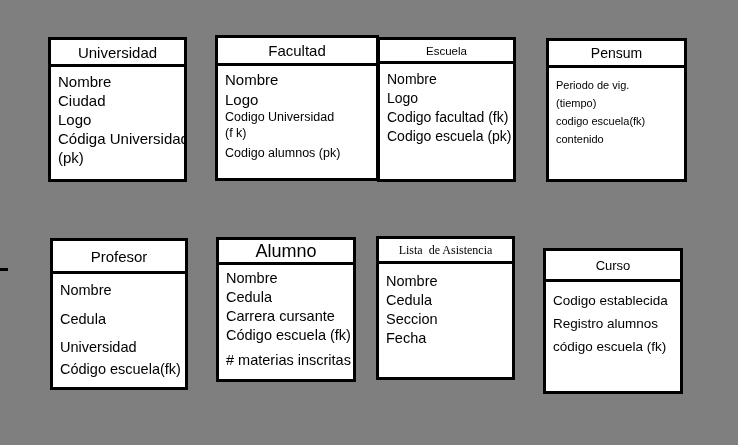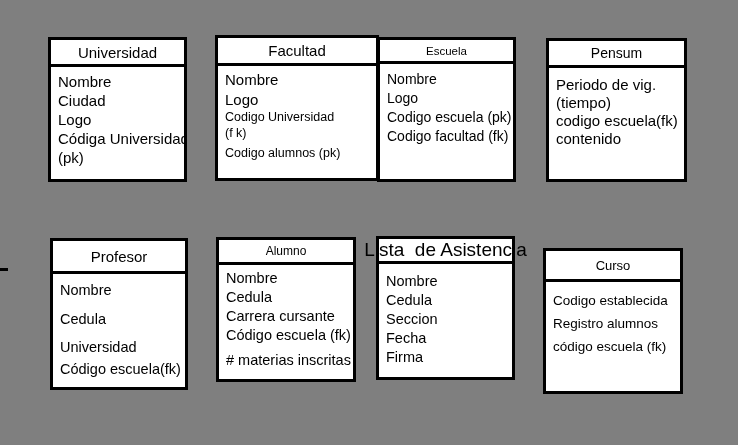--- a/index.html
+++ b/index.html
@@ -40,30 +40,30 @@
   #e4{left:50px;top:238px;width:138px;height:152px;}
   #e5{left:216px;top:237px;width:140px;height:145px;}
   #e6{left:376px;top:236px;width:139px;height:144px;}
   #e7{left:543px;top:248px;width:140px;height:146px;}
 
   #e0 .title{height:24px;}
   #e1 .title{height:25px;}
   #e2 .title{height:21px;font-size:11.5px;}
   #e3 .title{height:24px;font-size:14px;}
   #e4 .title{height:30px;}
-  #e5 .title{height:22px;font-size:12px;}
-  #e6 .title{height:22px;font-size:19px;}
+  #e5 .title{height:22px;font-size:18px;}
+  #e6 .title{height:22px;font-size:12px;font-family:Liberation Serif, serif;}
   #e7 .title{height:28px;font-size:13px;}
 
   #e0 .body{font-size:15px;line-height:19px;padding-top:5px;}
   #e1 .body{font-size:15px;line-height:20px;}
   #e1 .sm{font-size:12.5px;line-height:15.5px;}
   #e1 .mt5{margin-top:5px;}
   #e2 .body{font-size:14px;line-height:19px;padding-top:6px;}
-  #e3 .body{font-size:15px;line-height:18px;padding-top:8px;}
+  #e3 .body{font-size:11px;line-height:18px;padding-top:8px;}
   #e4 .body{font-size:14.5px;line-height:20px;padding-top:6px;}
   #e4 .g1{margin-bottom:9px;}
   #e4 .g2{margin-bottom:8px;}
   #e4 .g3{margin-bottom:2px;}
   #e5 .body{font-size:14.5px;line-height:19px;}
   #e5 .mt6{margin-top:6px;}
   #e6 .body{font-size:14.5px;line-height:19px;padding-top:8px;}
   #e7 .body{font-size:13.5px;line-height:23px;padding-top:7px;}
 </style>
 </head>
@@ -93,22 +93,22 @@
       <div class="line sm">(f k)</div>
       <div class="line sm mt5">Codigo alumnos (pk)</div>
     </div>
   </div>
 
   <div class="entity" id="e2">
     <div class="title">Escuela</div>
     <div class="body">
       <div class="line">Nombre</div>
       <div class="line">Logo</div>
+      <div class="line">Codigo facultad (fk)</div>
       <div class="line">Codigo escuela (pk)</div>
-      <div class="line">Codigo facultad (fk)</div>
     </div>
   </div>
 
   <div class="entity" id="e3">
     <div class="title">Pensum</div>
     <div class="body">
       <div class="line">Periodo de vig.</div>
       <div class="line">(tiempo)</div>
       <div class="line">codigo escuela(fk)</div>
       <div class="line">contenido</div>
@@ -136,21 +136,20 @@
     </div>
   </div>
 
   <div class="entity" id="e6">
     <div class="title">Lista  de Asistencia</div>
     <div class="body">
       <div class="line">Nombre</div>
       <div class="line">Cedula</div>
       <div class="line">Seccion</div>
       <div class="line">Fecha</div>
-      <div class="line">Firma</div>
     </div>
   </div>
 
   <div class="entity" id="e7">
     <div class="title">Curso</div>
     <div class="body">
       <div class="line">Codigo establecida</div>
       <div class="line">Registro alumnos</div>
       <div class="line">código escuela (fk)</div>
     </div>

